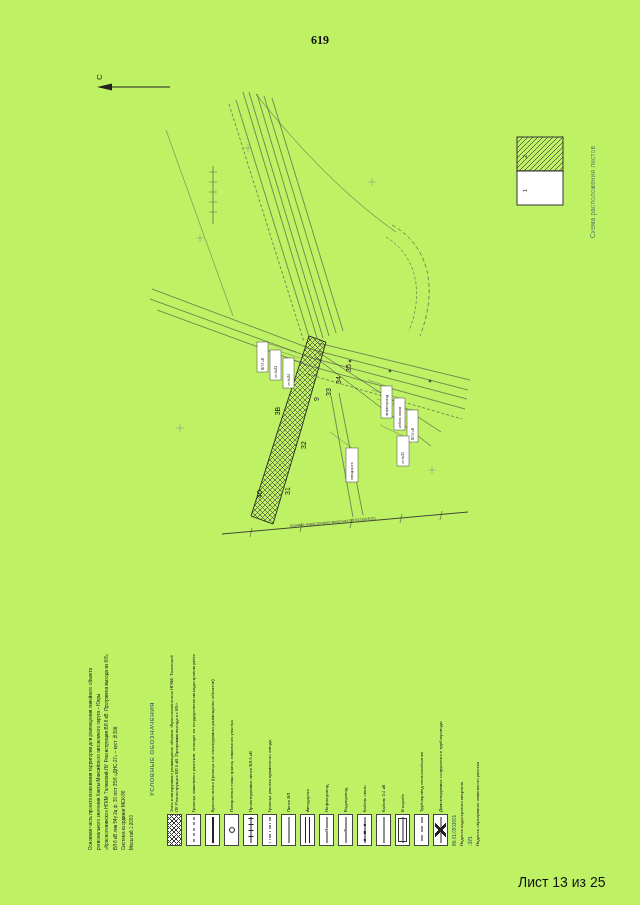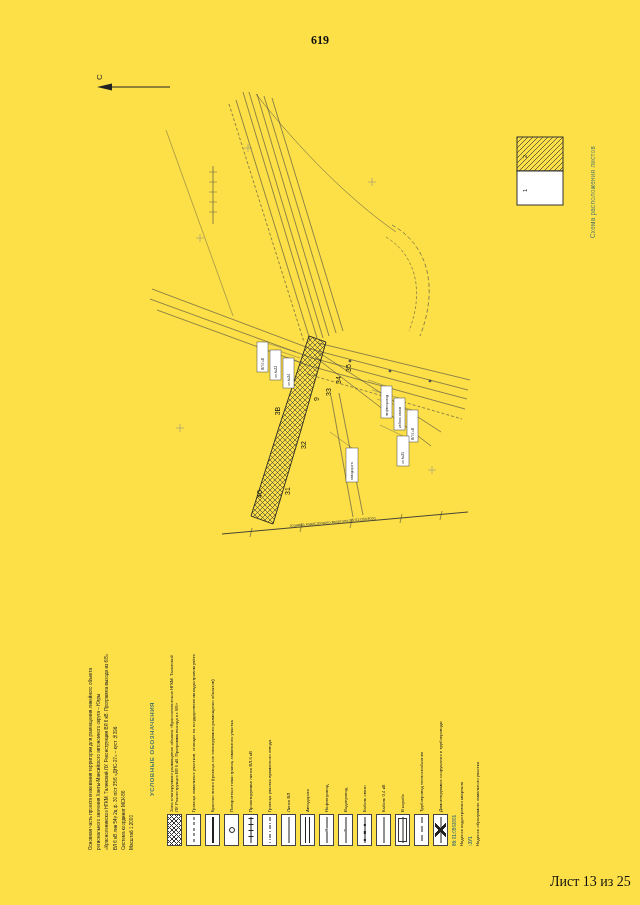--- a/index.html
+++ b/index.html
@@ -1,32 +1,32 @@
 <!DOCTYPE html>
 <html><head>
 <meta charset="utf-8">
 <style>
   html,body{margin:0;padding:0;background:#e8e8e8;}
   .page{
-    position:relative;width:640px;height:905px;background:#fde047;
+    position:relative;width:640px;height:905px;background:#bef264;
     font-family:"Liberation Sans",sans-serif;color:#222;overflow:hidden;
     margin:0 auto;
   }
   .vtext{
     writing-mode:vertical-rl;
     transform:rotate(180deg);
   }
   .pre{white-space:pre-line;}
   .page-number{
     position:absolute;top:33px;left:0;right:0;text-align:center;
     font-family:"Liberation Serif",serif;font-weight:bold;font-size:12px;color:#111;
   }
   .sheet-label{
     position:absolute;top:874px;left:518px;
-    font-family:Liberation Serif, serif;font-size:14px;color:#111;margin-left:32px;
+    font-family:Liberation Sans, sans-serif;font-size:14px;color:#111;
   }
   .plan-svg{position:absolute;left:0;top:0;pointer-events:none;}
   .scheme-caption{
     position:absolute;left:589px;top:76px;height:162px;
     font-size:6.3px;letter-spacing:0.3px;
   }
   .description{
     position:absolute;left:87px;top:552px;height:298px;
     font-size:4.6px;line-height:8.2px;color:#222;
   }

